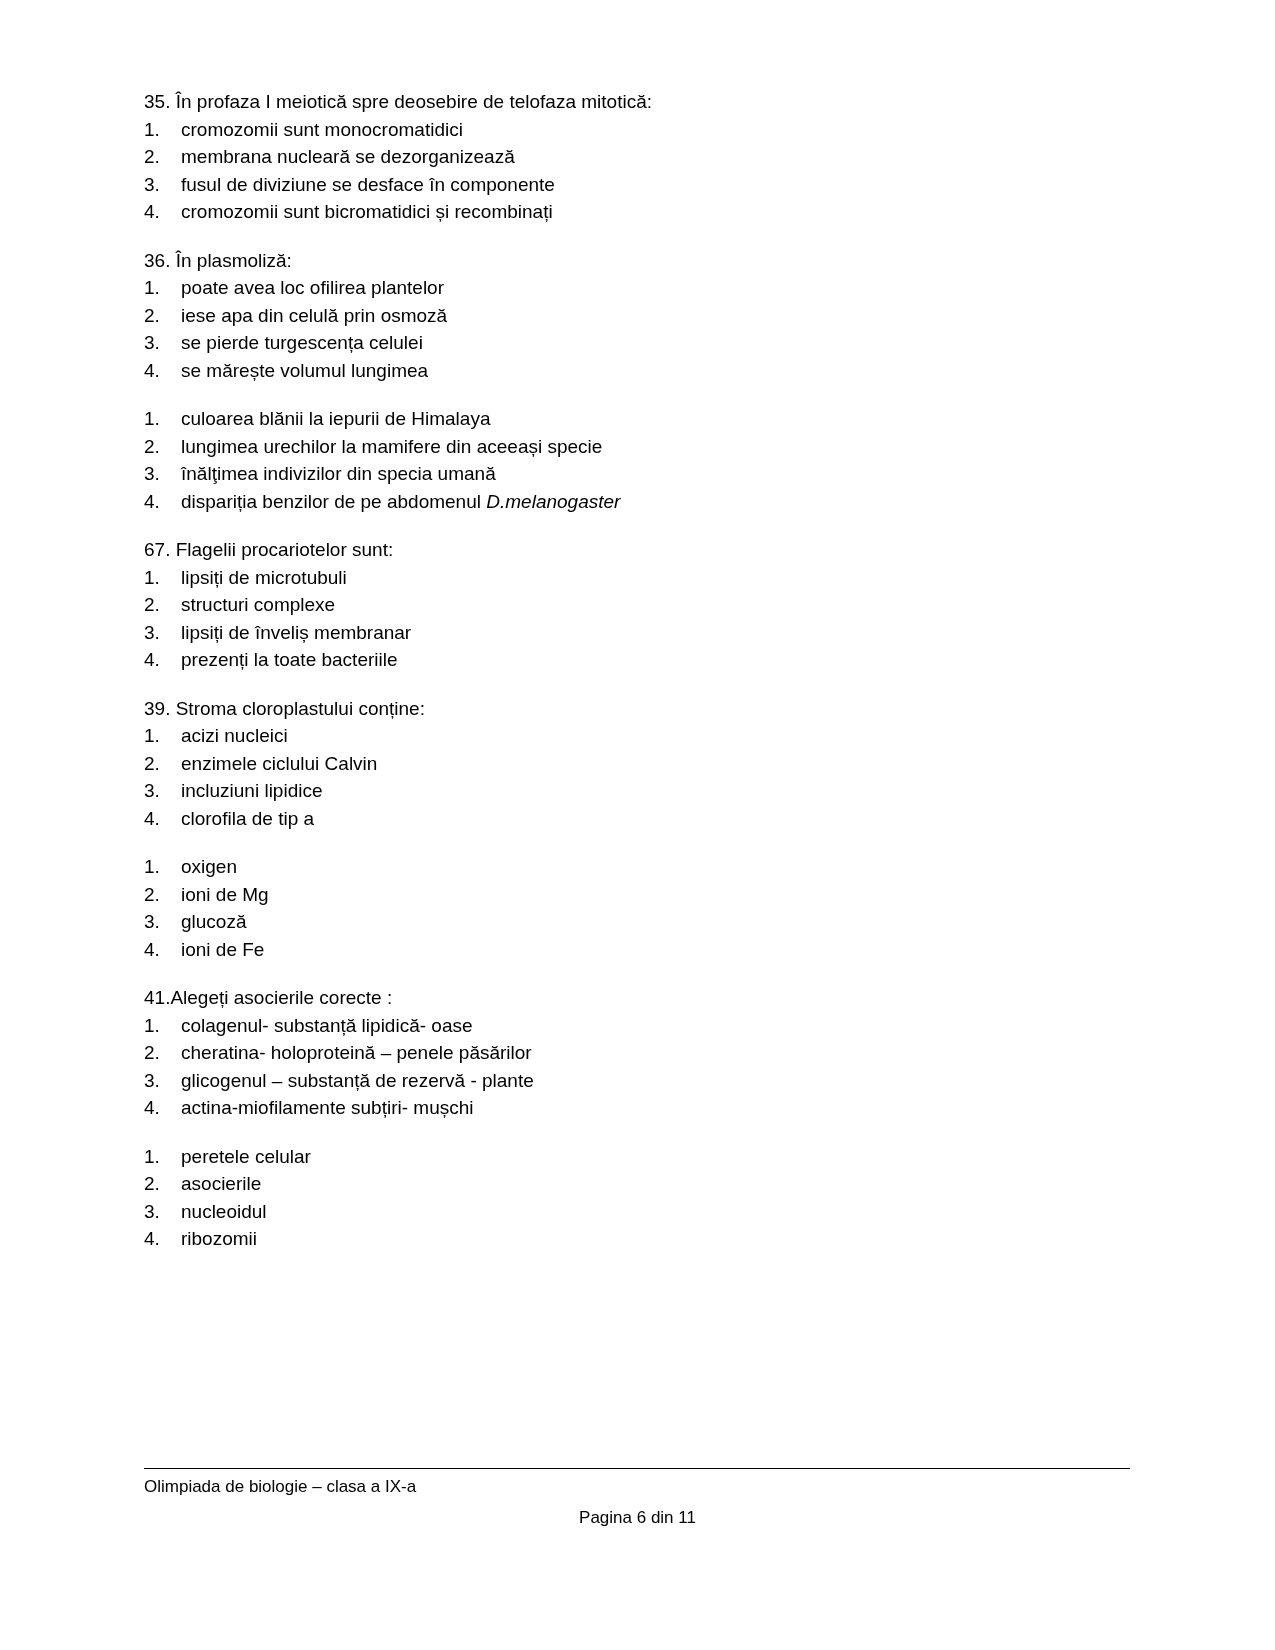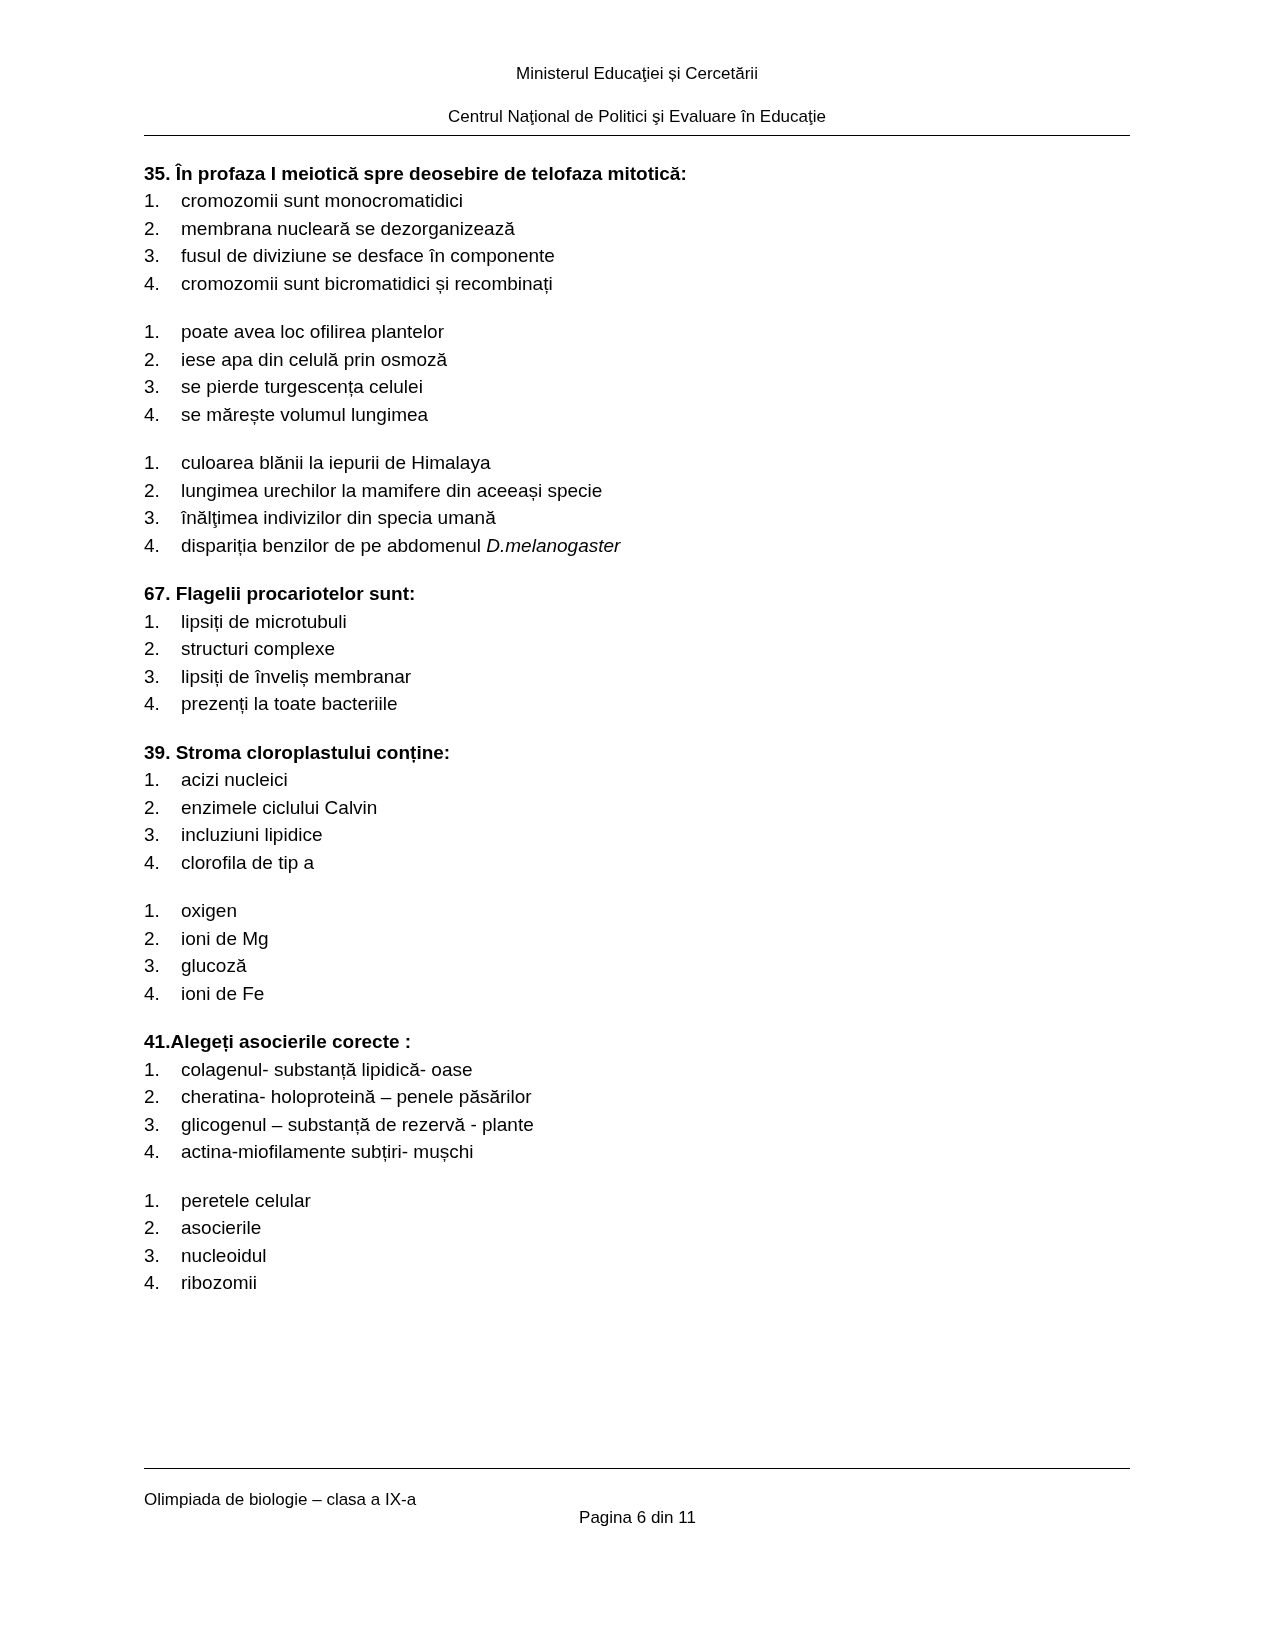--- a/index.html
+++ b/index.html
@@ -22,61 +22,57 @@
     text-align: center;
     font-size: 17px;
     line-height: 1.2;
     border-bottom: 1.5px solid #000000;
     padding-bottom: 7px;
   }
   .doc-header .hline1 { margin-bottom: 23px; }
   .questions { margin-top: 24px; font-size: 19px; }
   .question { margin-bottom: 21px; }
   .q-title {
-    font-weight: bold;
+    font-weight: normal;
     line-height: 27.5px;
   }
   .option {
     display: flex;
     line-height: 27.5px;
   }
   .opt-num {
     display: inline-block;
     width: 37px;
     flex: 0 0 37px;
   }
   .opt-text { flex: 1; }
   .italic { font-style: italic; }
   .doc-footer {
     position: absolute;
     left: 144px;
     right: 145px;
     top: 1468px;
     border-top: 1.5px solid #000000;
-    padding-top: 21px;
+    padding-top: 8px;
     font-size: 17px;
   }
   .page-number {
     position: absolute;
     left: 0;
     width: 1275px;
     top: 1508px;
     text-align: center;
     font-size: 17px;
   }
 </style>
 </head>
 <body>
 
 <div class="page">
 
-  <div class="doc-header">
-    <div class="hline1">Ministerul Educaţiei și Cercetării</div>
-    <div class="hline2">Centrul Naţional de Politici şi Evaluare în Educaţie</div>
-  </div>
 
   <div class="questions">
       <div class="question">
         <div class="q-title"><span>35. În profaza I meiotică spre deosebire de telofaza mitotică:</span></div>
         <div class="option">
           <span class="opt-num">1.</span>
           <span class="opt-text"><span>cromozomii sunt monocromatidici</span></span>
         </div>
         <div class="option">
           <span class="opt-num">2.</span>
@@ -85,20 +81,21 @@
         <div class="option">
           <span class="opt-num">3.</span>
           <span class="opt-text"><span>fusul de diviziune se desface în componente</span></span>
         </div>
         <div class="option">
           <span class="opt-num">4.</span>
           <span class="opt-text"><span>cromozomii sunt bicromatidici și recombinați</span></span>
         </div>
       </div>
       <div class="question">
+        <div class="q-title"><span>36. În plasmoliză:</span></div>
         <div class="option">
           <span class="opt-num">1.</span>
           <span class="opt-text"><span>poate avea loc ofilirea plantelor</span></span>
         </div>
         <div class="option">
           <span class="opt-num">2.</span>
           <span class="opt-text"><span>iese apa din celulă prin osmoză</span></span>
         </div>
         <div class="option">
           <span class="opt-num">3.</span>

